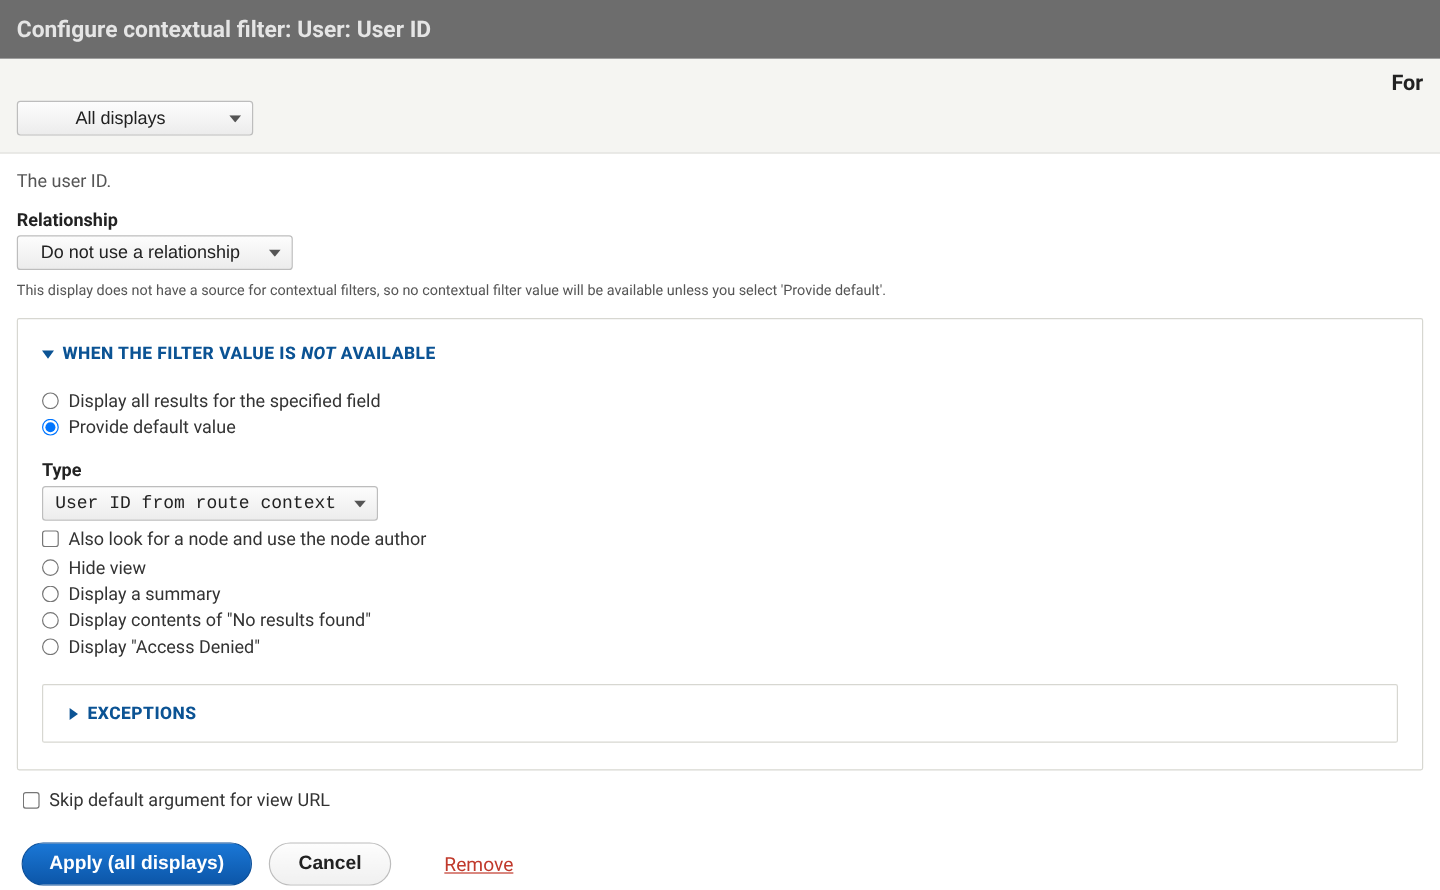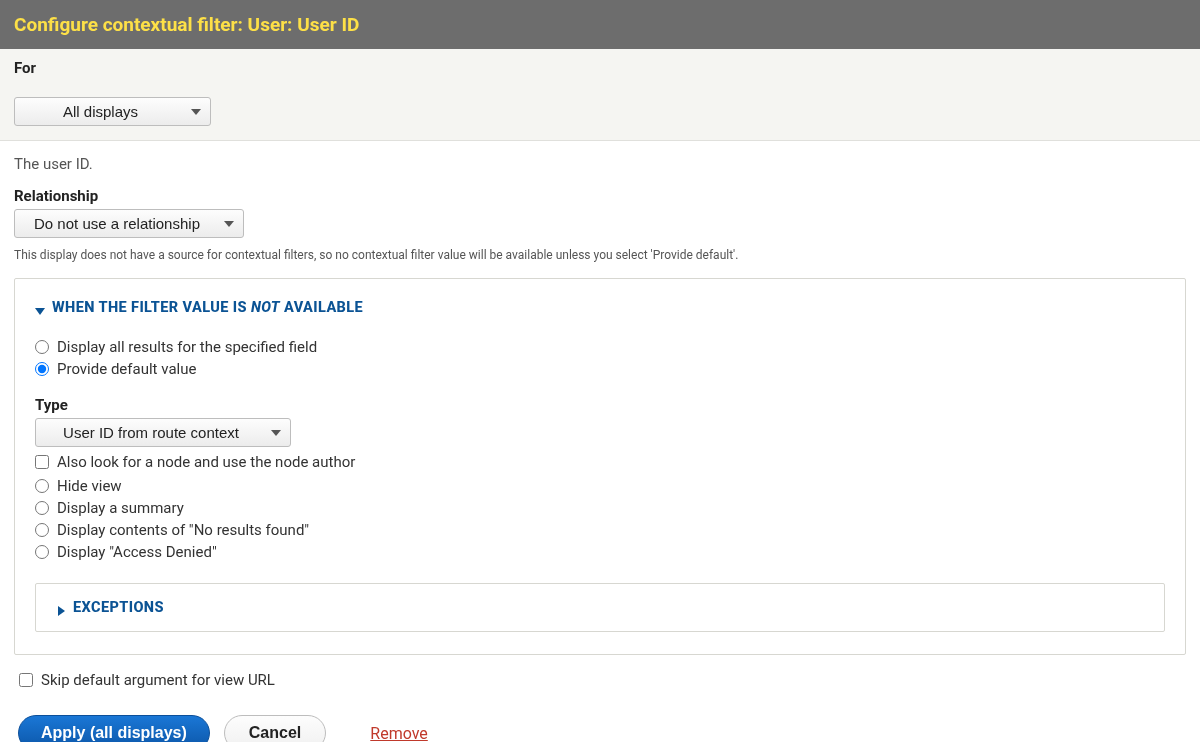--- a/index.html
+++ b/index.html
@@ -5,35 +5,36 @@
     * { box-sizing: border-box; margin: 0; padding: 0; }
     body {
       font-family: -apple-system, BlinkMacSystemFont, "Segoe UI", Roboto, "Helvetica Neue", Arial, sans-serif;
       font-size: 15px;
       color: #222;
       background: #fff;
       width: 1200px;
     }
     .header-bar {
       background: #6d6d6d;
-      color: #fde047;
+      color: #e5e5e5;
       padding: 13px 14px;
       font-size: 19px;
       font-weight: 700;
     }
     .for-section {
       background: #f5f5f2;
       border-bottom: 1px solid #e0e0dc;
       padding: 10px 14px 14px;
     }
     .for-label {
       display: block;
       font-weight: 700;
-      font-size: 15px;
-      margin-bottom: 20px;
+      font-size: 18px;
+      margin-bottom: 4px;
+      text-align: right;
     }
     .select-wrap {
       position: relative;
       display: inline-block;
     }
     .select {
       appearance: none;
       -webkit-appearance: none;
       background: linear-gradient(#fdfdfd, #ececec);
       border: 1px solid #bdbdbd;
@@ -80,21 +81,21 @@
       border-radius: 2px;
       padding: 20px 20px 22px;
       margin-bottom: 16px;
     }
     .fieldset-title {
       color: #0b5394;
       font-weight: 800;
       font-size: 14.5px;
       letter-spacing: 0.4px;
       display: flex;
-      align-items: flex-end;
+      align-items: center;
       gap: 7px;
       cursor: pointer;
     }
     .fieldset-title .tri {
       display: inline-flex;
     }
     .radio-row, .cb-row {
       display: flex;
       align-items: center;
       gap: 8px;
@@ -105,21 +106,21 @@
     .radio-row:first-of-type { margin-top: 4px; }
     .options {
       margin-top: 22px;
     }
     .nested {
       margin-top: 18px;
     }
     .type-block {
       margin-top: 4px;
     }
-    .type-select { min-width: 256px; }
+    .type-select { min-width: 256px; font-family: Liberation Mono, monospace; }
     .inner-fieldset {
       border: 1px solid #d7d7d1;
       border-radius: 2px;
       padding: 15px 20px;
       margin-top: 22px;
     }
     .skip-row {
       display: flex;
       align-items: center;
       gap: 8px;

